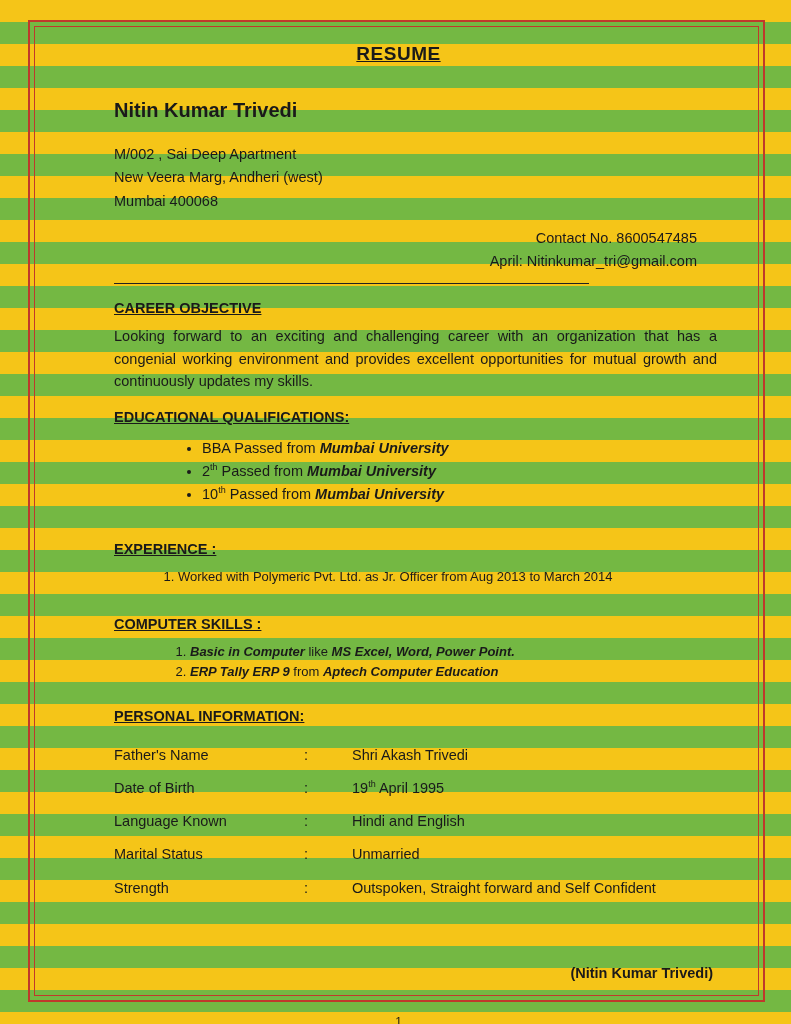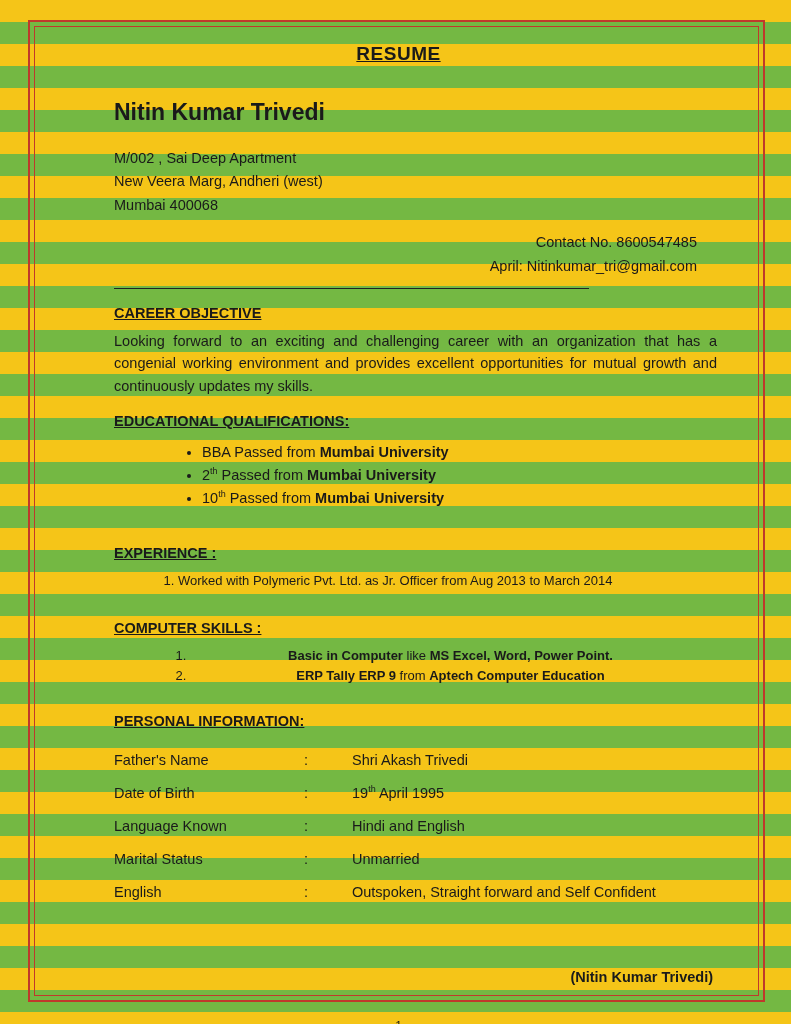--- a/index.html
+++ b/index.html
@@ -65,21 +65,21 @@
     font-weight: bold;
     font-size: 19px;
     text-decoration: underline;
     letter-spacing: 0.5px;
     margin: 4px 0 28px 0;
     padding-right: 40px;
   }
 
   .person-name {
     font-weight: bold;
-    font-size: 23px;
+    font-size: 20px;
     margin-bottom: 18px;
   }
 
   .addr-line {
     font-size: 14.5px;
     line-height: 1.62;
   }
 
   .contact-block {
     text-align: right;
@@ -123,24 +123,23 @@
     margin: 8px 0 0 0;
     padding-left: 64px;
     list-style: decimal;
   }
   ol.numbered li {
     margin: 3px 0;
     font-size: 13px;
   }
   ol.numbered.tight li {
     margin: 1px 12px;
-    text-align: center;
-  }
-
-  .b { font-weight: bold; }
+  }
+
+  .b { font-weight: bold; font-style: italic; }
 
   sup { font-size: 9px; vertical-align: super; }
 
   table.personal {
     border-collapse: collapse;
     margin-top: 12px;
     width: 100%;
   }
   table.personal td {
     padding: 6px 0;
@@ -246,21 +245,21 @@
           <td class="p-label">Language Known</td>
           <td class="p-colon">:</td>
           <td><span>Hindi and English</span><sup></sup><span></span></td>
         </tr>
         <tr>
           <td class="p-label">Marital Status</td>
           <td class="p-colon">:</td>
           <td><span>Unmarried</span><sup></sup><span></span></td>
         </tr>
         <tr>
-          <td class="p-label">English</td>
+          <td class="p-label">Strength</td>
           <td class="p-colon">:</td>
           <td><span>Outspoken, Straight forward and Self Confident</span><sup></sup><span></span></td>
         </tr>
       </tbody>
     </table>
 
     <div class="sign">(Nitin Kumar Trivedi)</div>
     <div class="page-num">1</div>
 
   </div>

